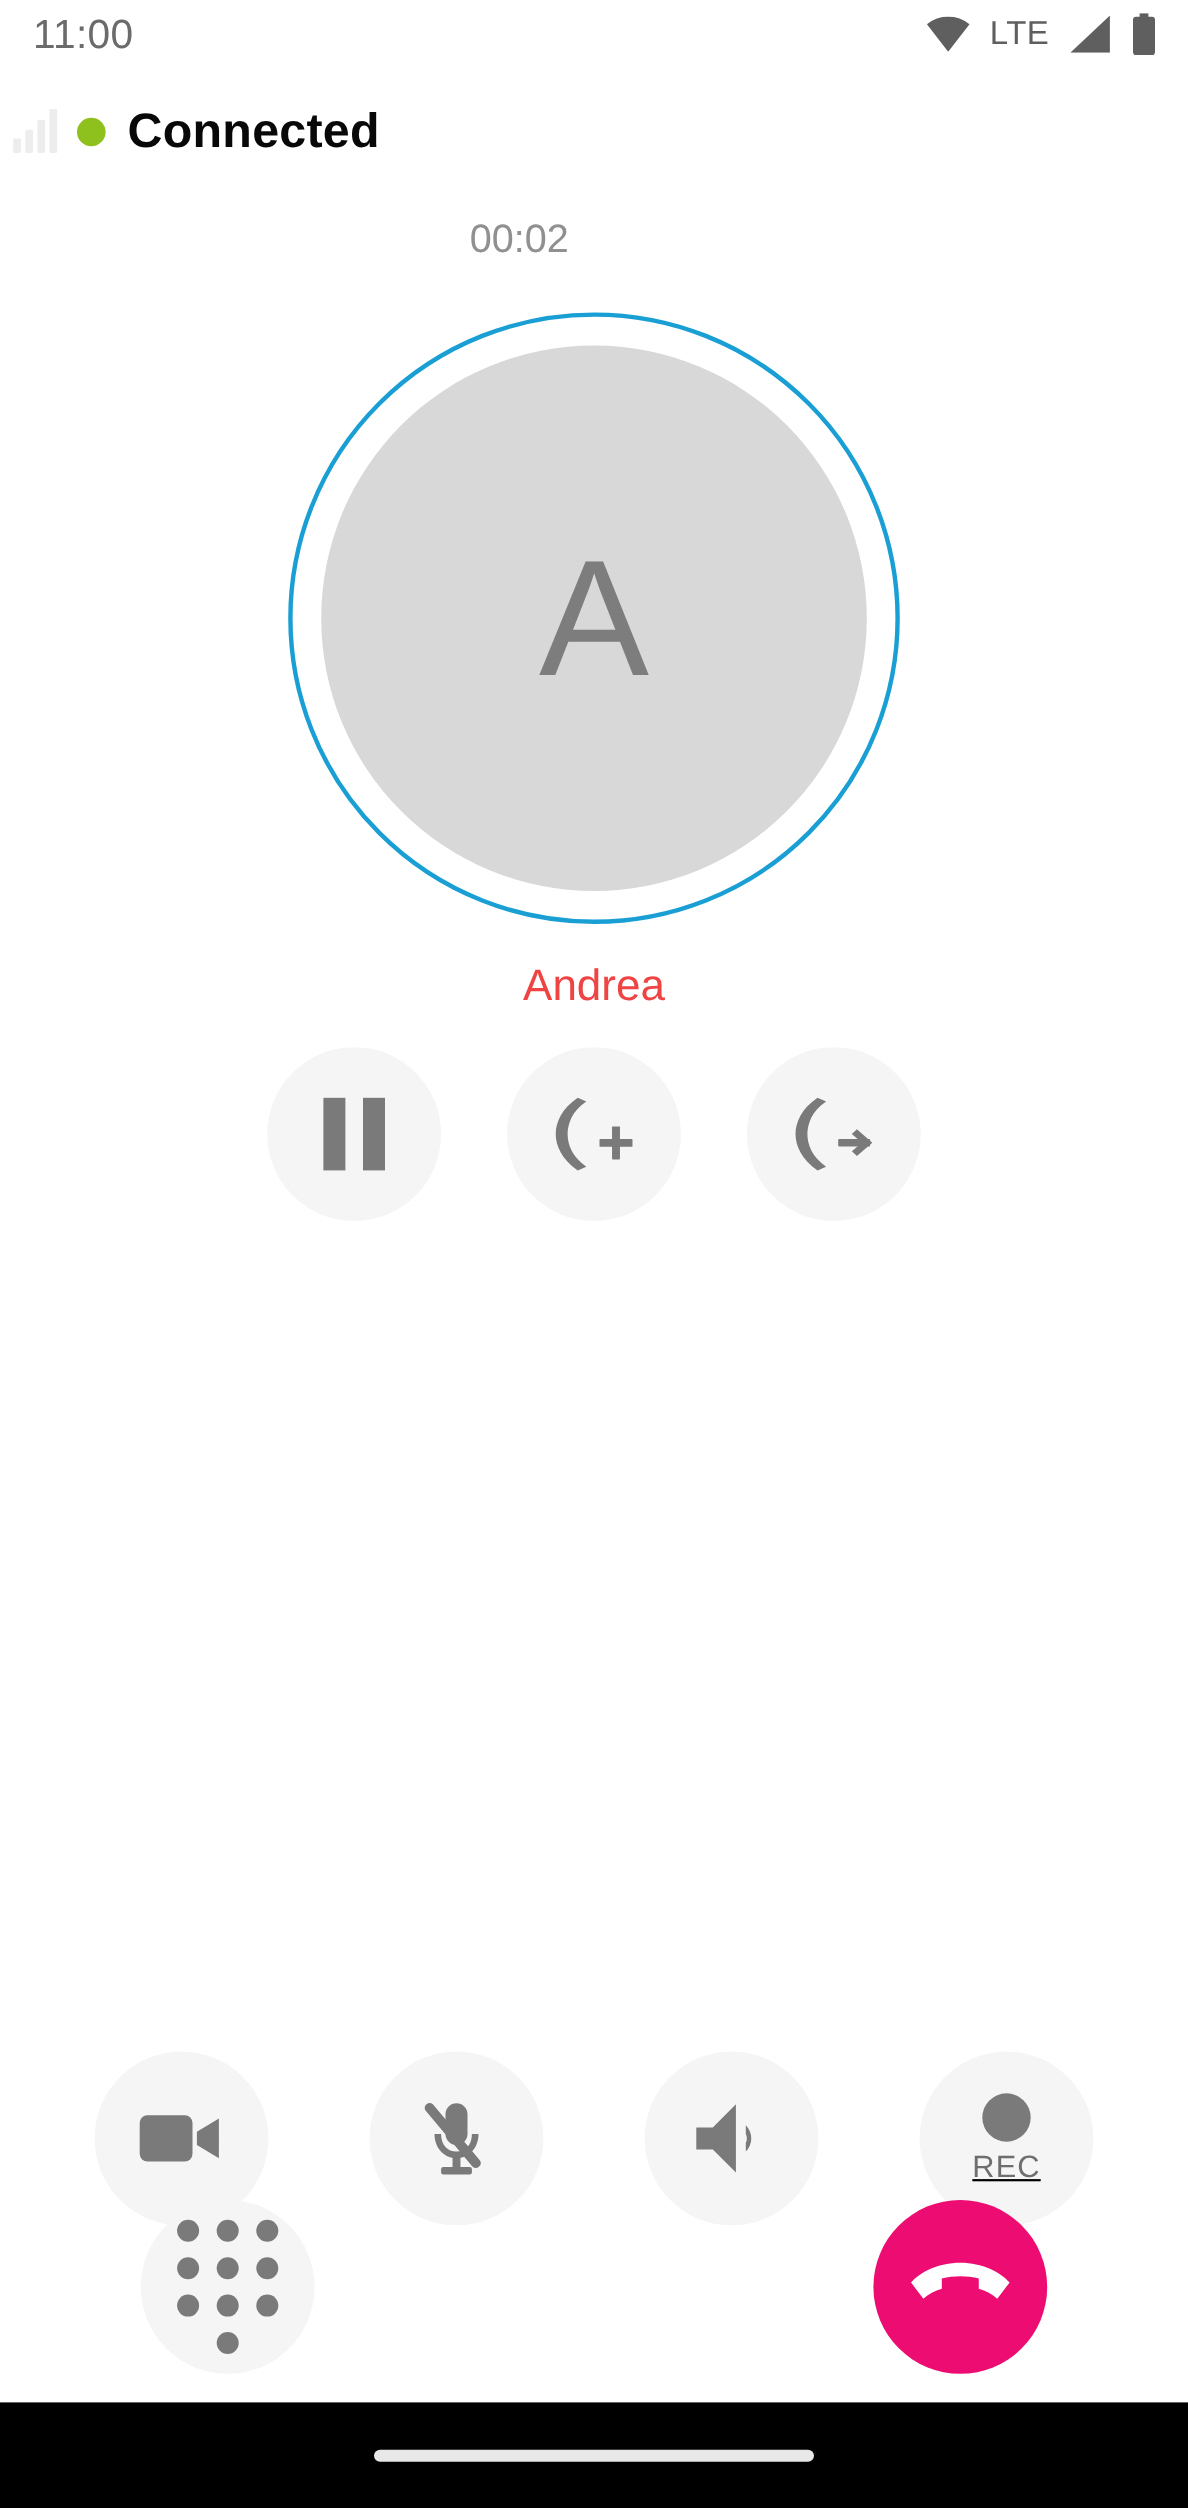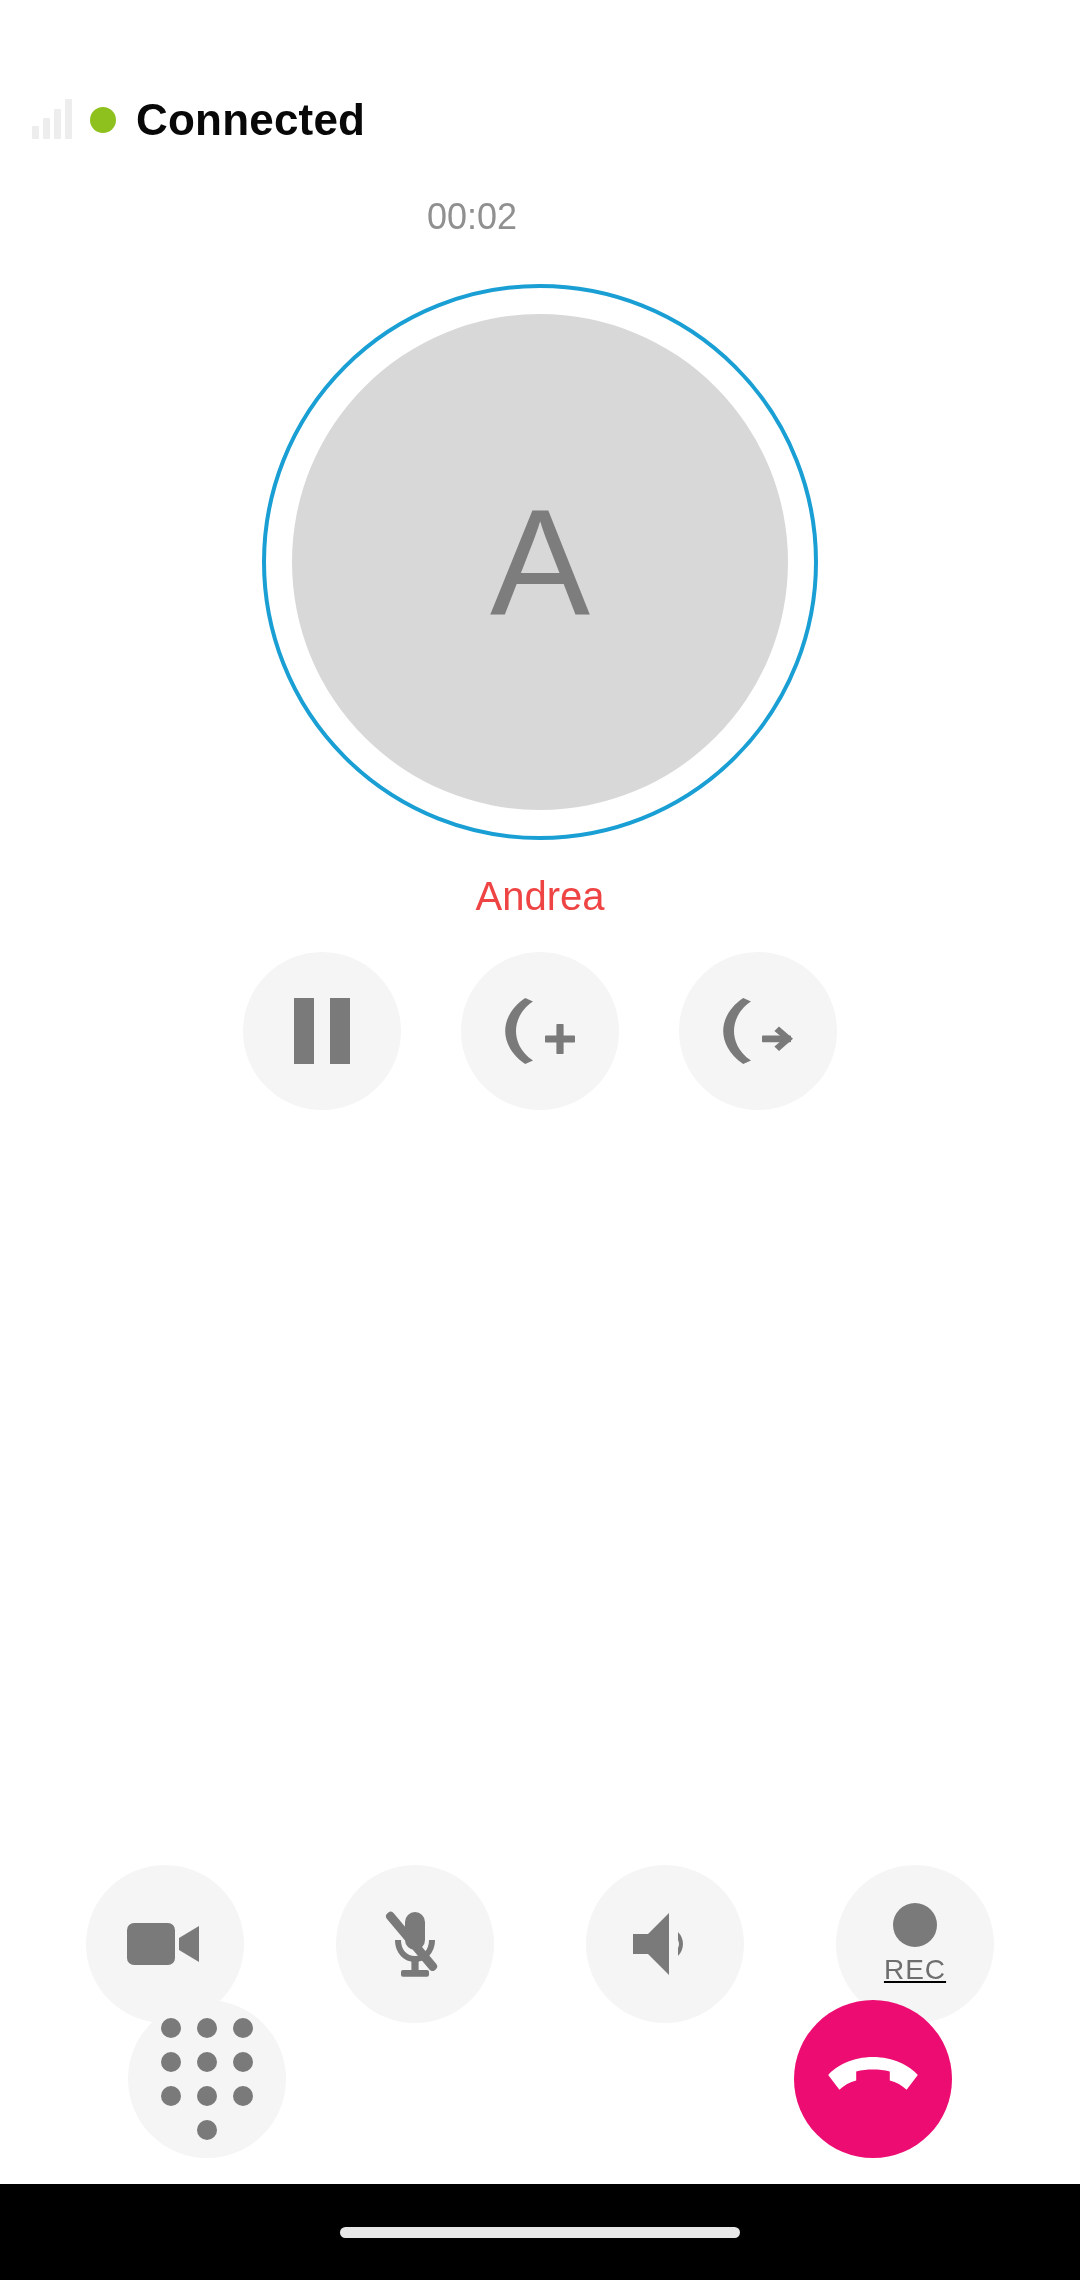--- a/index.html
+++ b/index.html
@@ -30,21 +30,21 @@
     margin-left:auto;
     display:flex; align-items:center; gap:17px;
   }
   .lte-text { font-size:30px; color:#5f5f5f; letter-spacing:0.5px; }
 
   
   .conn-header {
     position:absolute; left:0; top:84px;
     width:1080px; height:72px;
     display:flex; align-items:center;
-    padding-left:32px;
+    padding-left:12px;
   }
   .sigbars { display:flex; align-items:flex-end; gap:4px; height:38px; }
   .sigbars i {
     display:block; width:7px; background:#ededed; border-radius:1px;
   }
   .sigbars i:nth-child(1){ height:13px; }
   .sigbars i:nth-child(2){ height:21px; }
   .sigbars i:nth-child(3){ height:30px; }
   .sigbars i:nth-child(4){ height:40px; }
   .green-dot {
@@ -164,20 +164,42 @@
     width:400px; height:11px; border-radius:6px; background:#e8e8e8;
   }
 
   svg { display:block; }
 </style>
 </head>
 <body>
 
 <div id="screen">
 
+  <div class="statusbar">
+    <div class="status-time">11:00</div>
+    <div class="status-icons">
+      <span>
+        <svg width="42" height="32" viewBox="0 0 24 19">
+          <path d="M12 19 L0.5 4.2 A18 18 0 0 1 23.5 4.2 Z" fill="#5f5f5f"></path>
+        </svg>
+      </span>
+      <span class="lte-text">LTE</span>
+      <span>
+        <svg width="40" height="34" viewBox="0 0 20 17">
+          <path d="M19 0 L19 17 L1 17 Z" fill="#5f5f5f"></path>
+        </svg>
+      </span>
+      <span>
+        <svg width="24" height="38" viewBox="0 0 12 19">
+          <rect x="4" y="0" width="4" height="2" fill="#5f5f5f"></rect>
+          <rect x="1" y="1.6" width="10" height="17.4" rx="1.4" fill="#5f5f5f"></rect>
+        </svg>
+      </span>
+    </div>
+  </div>
 
   <div class="conn-header">
     <span class="sigbars">
       <i></i>
         <i></i>
         <i></i>
         <i></i>
     </span>
     <span class="green-dot"></span>
     <span class="conn-label">Connected</span>

